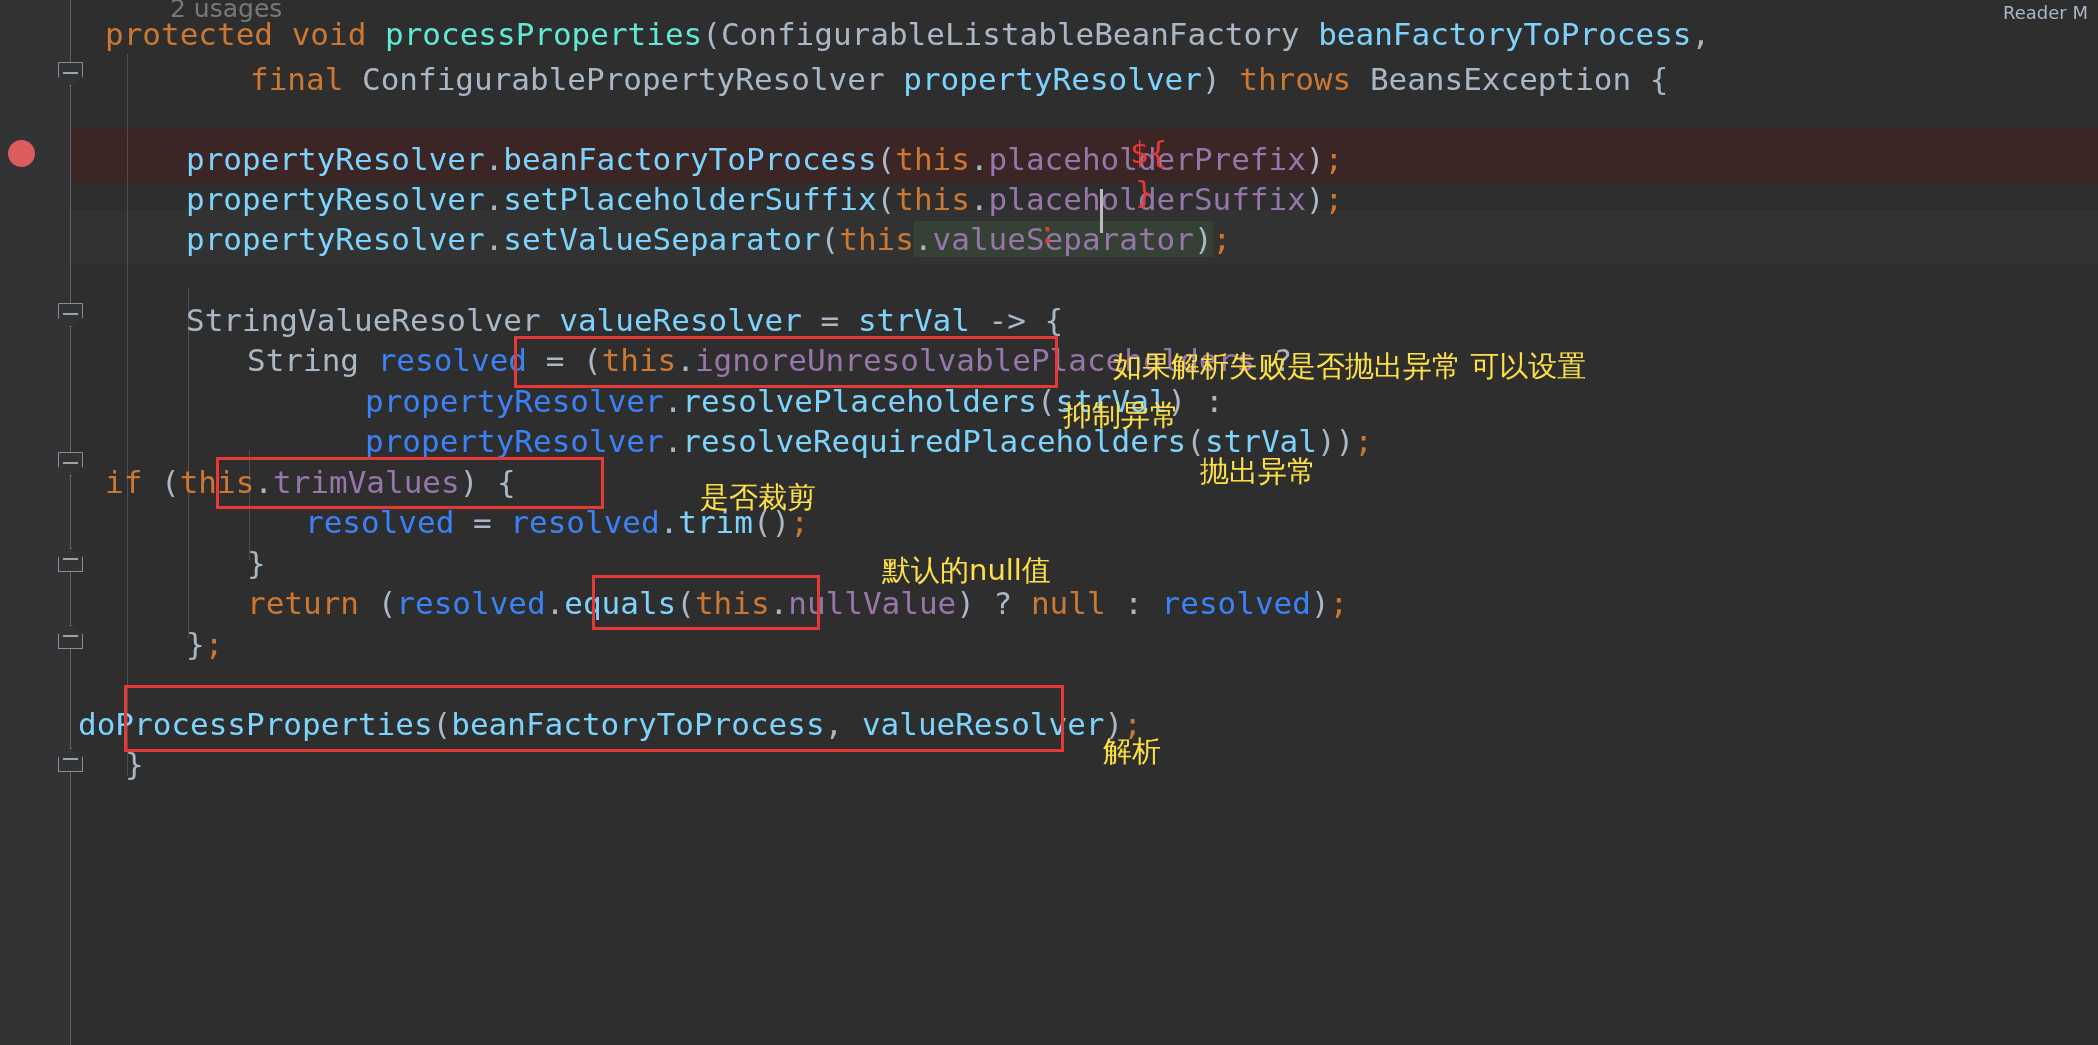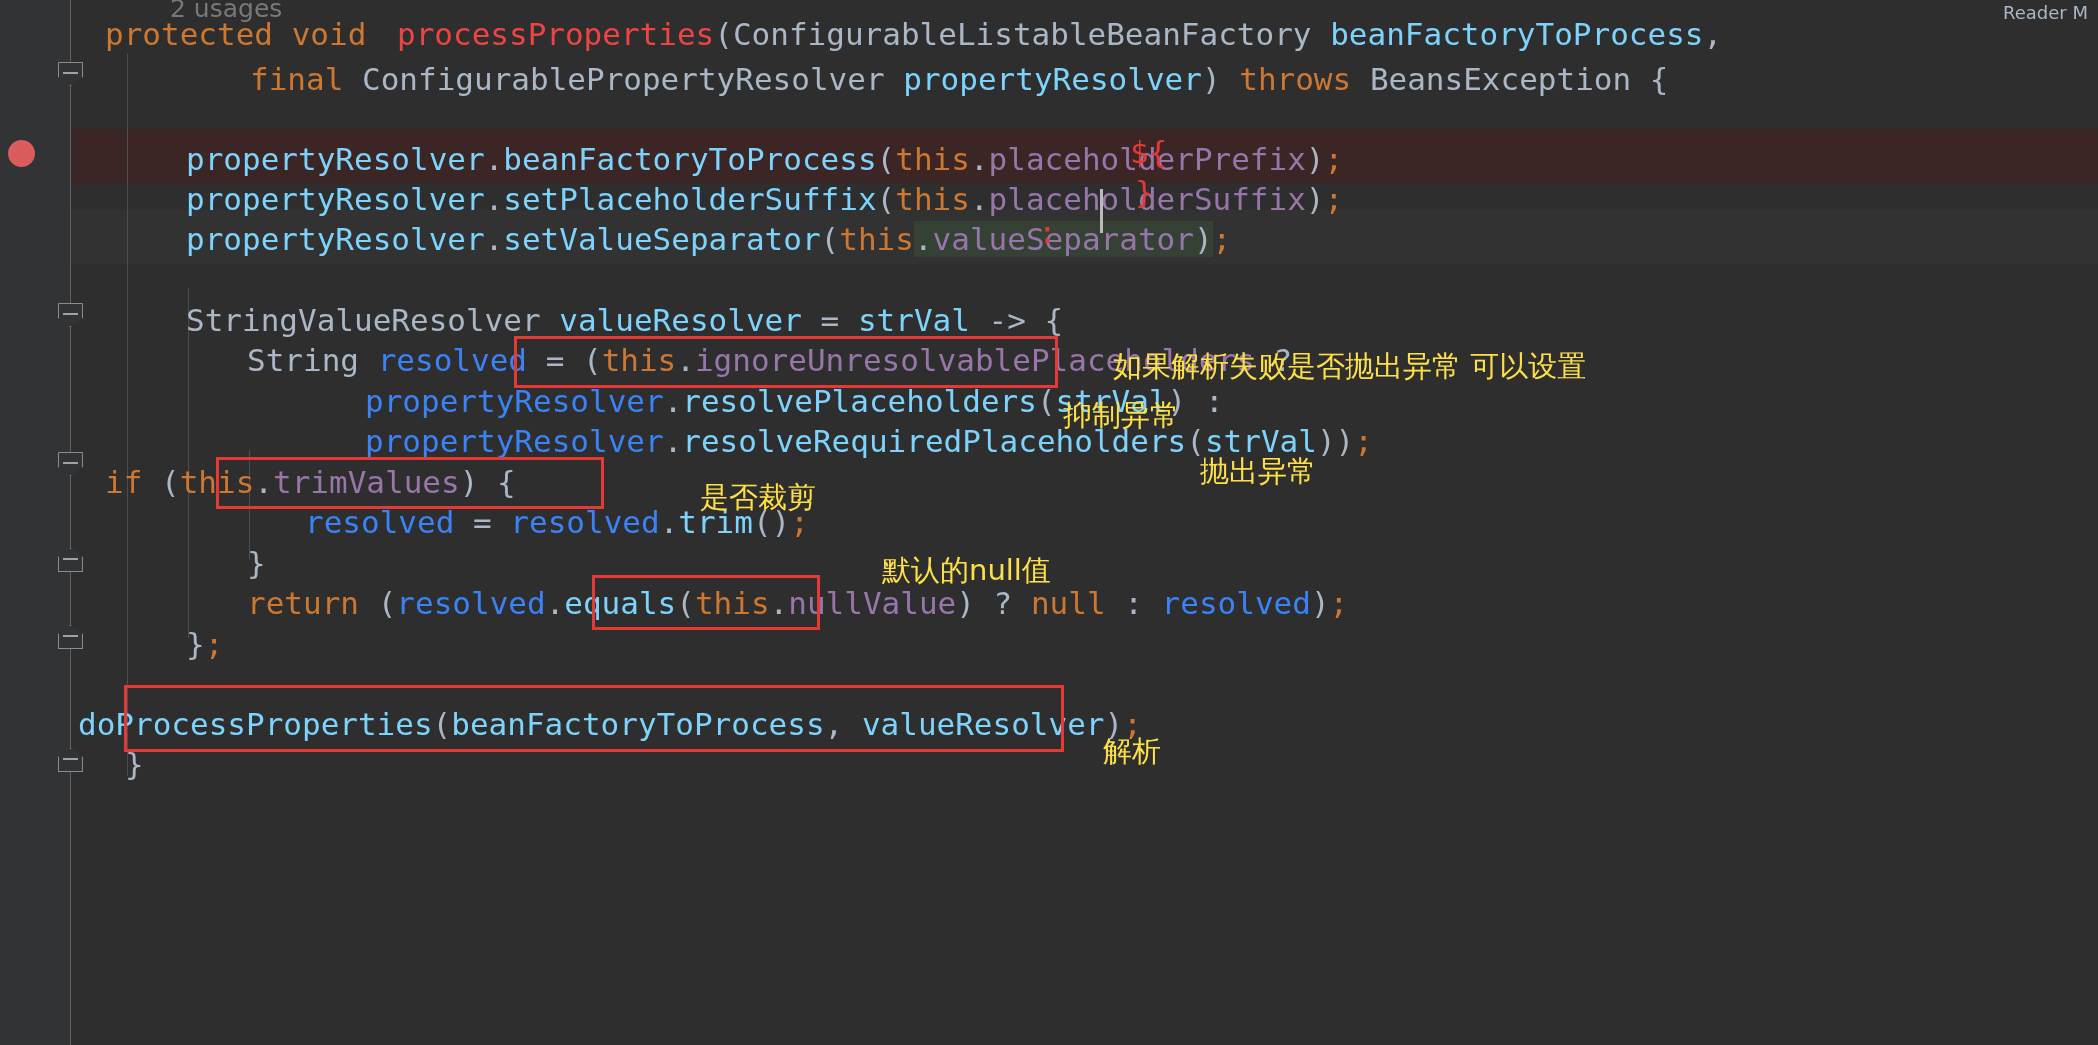--- a/index.html
+++ b/index.html
@@ -99,21 +99,21 @@
     left: 70px;
     width: 2028px;
     height: 53.6px;
   }
   .bg-breakpoint { background: #3b2525; }
   .bg-caret      { background: #323232; }
 
   
   .kw      { color: #cc7832; }           
   .type    { color: #a9b7c6; }           
-  .method  { color: #ef4444; margin-left: 12px; }
+  .method  { color: #5eead4; }
   .ident   { color: #7dd3fc; }
   .field   { color: #9876aa; }
   .punct   { color: #a9b7c6; }
   .semi    { color: #cc7832; }
   .local-u { color: #3b82f6; text-underline-offset: 6px; text-decoration-thickness: 1.6px; }
 
   .usages {
     position: absolute;
     left: 170px; top: -18px;
     font-size: 25px;

